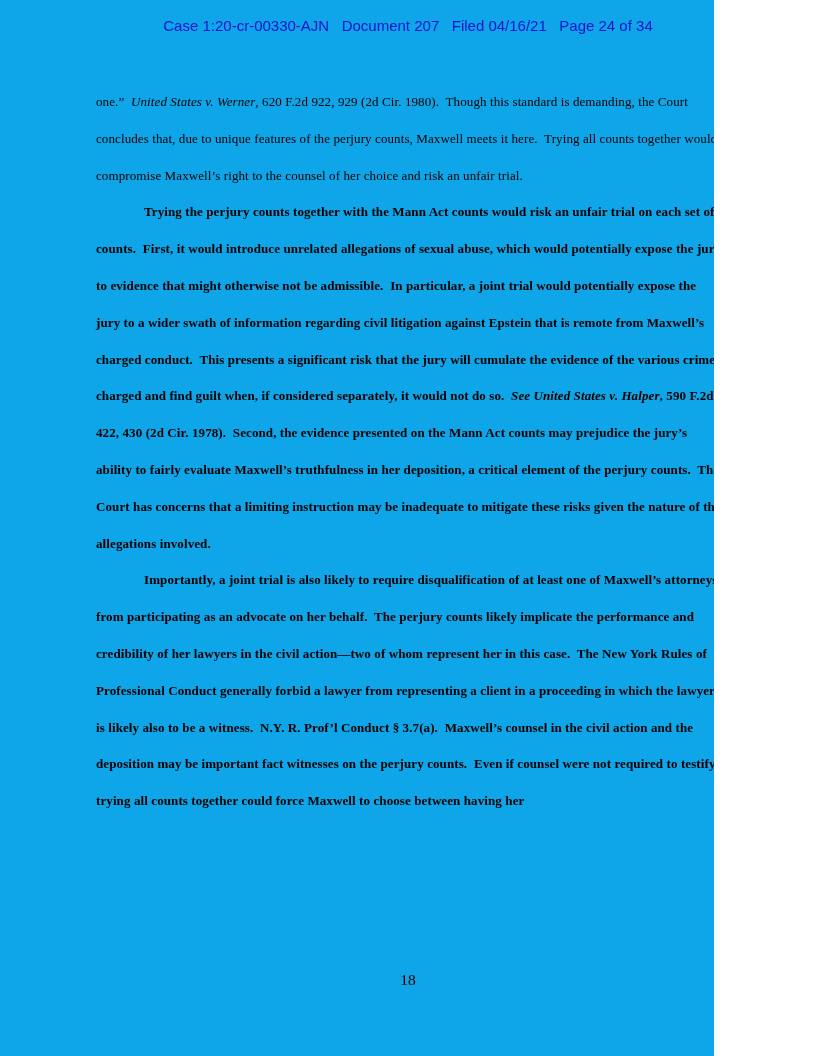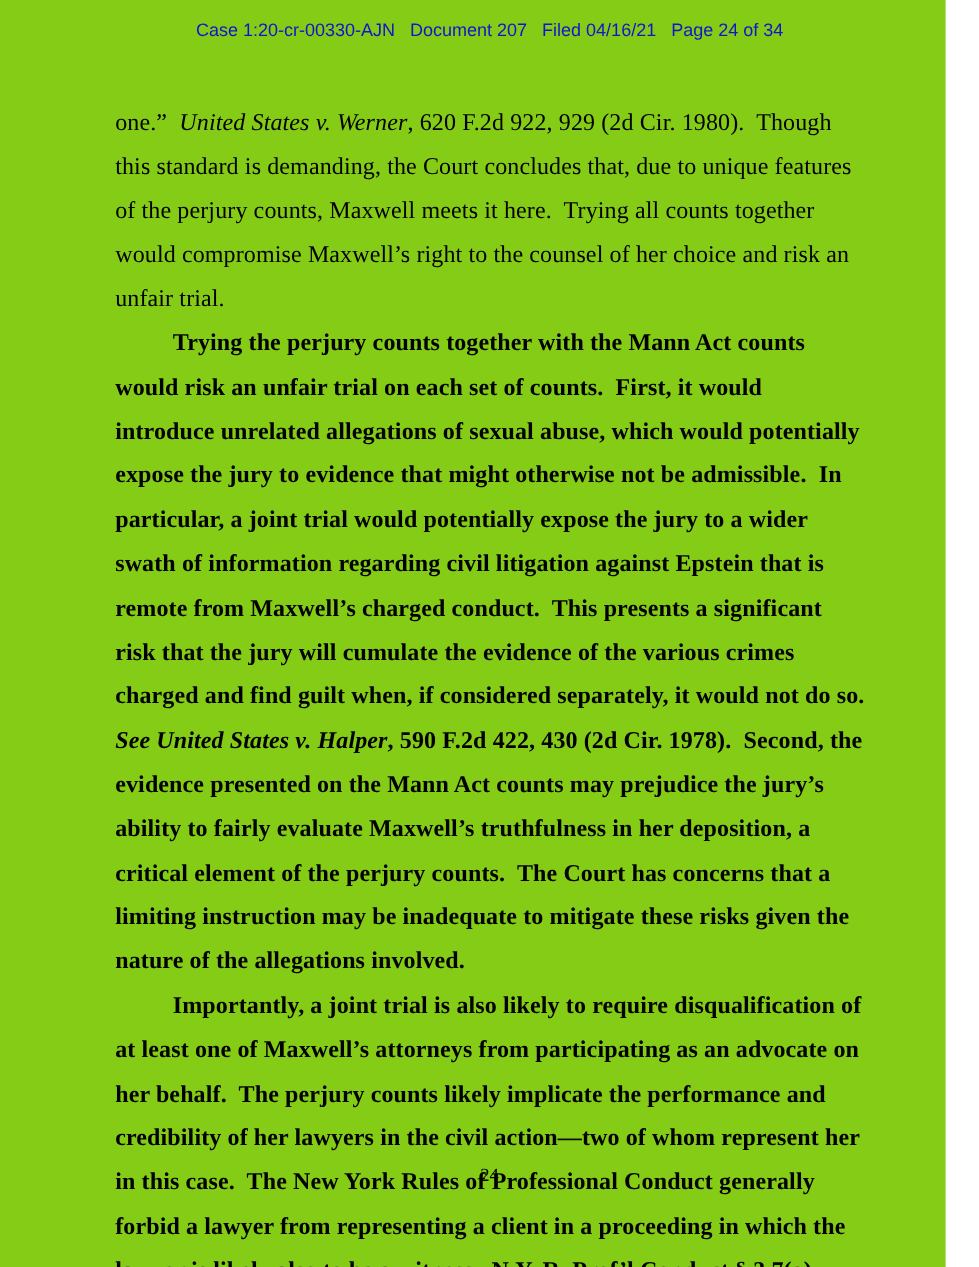--- a/index.html
+++ b/index.html
@@ -2,23 +2,23 @@
 <html><head>
 <meta charset="utf-8">
 <style>
   html, body {
     margin: 0;
     padding: 0;
     background: #ffffff;
   }
   .page {
     position: relative;
-    width: 788px;
+    width: 714px;
     height: 1056px;
-    background: #84cc16;
+    background: #0ea5e9;
     overflow: hidden;
     font-family: "Liberation Serif", serif;
     color: #000000;
   }
   .case-header {
     position: absolute;
     top: 17px;
     left: 0;
     width: 816px;
     text-align: center;
@@ -27,21 +27,21 @@
     white-space: pre;
   }
   .doc-body {
     position: absolute;
     top: 84px;
     left: 96px;
     width: 626px;
   }
   .para {
     margin: 0;
-    font-size: 20px;
+    font-size: 13px;
     line-height: 36.8px;
     letter-spacing: 0.1px;
     text-align: left;
     white-space: pre-wrap;
   }
   .para.indent {
     text-indent: 48px;
     font-weight: bold;
   }
   .run.italic {
@@ -61,14 +61,14 @@
 
 <div class="page">
   <div class="case-header" style="color: rgb(20, 20, 204);">Case 1:20-cr-00330-AJN   Document 207   Filed 04/16/21   Page 24 of 34</div>
 
   <div class="doc-body">
       <p class="para"><span class="run">one.”  </span><span class="run italic">United States v. Werner</span><span class="run">, 620 F.2d 922, 929 (2d Cir. 1980).  Though this standard is demanding, the Court concludes that, due to unique features of the perjury counts, Maxwell meets it here.  Trying all counts together would compromise Maxwell’s right to the counsel of her choice and risk an unfair trial.</span></p>
       <p class="para indent"><span class="run">Trying the perjury counts together with the Mann Act counts would risk an unfair trial on each set of counts.  First, it would introduce unrelated allegations of sexual abuse, which would potentially expose the jury to evidence that might otherwise not be admissible.  In particular, a joint trial would potentially expose the jury to a wider swath of information regarding civil litigation against Epstein that is remote from Maxwell’s charged conduct.  This presents a significant risk that the jury will cumulate the evidence of the various crimes charged and find guilt when, if considered separately, it would not do so.  </span><span class="run italic">See United States v. Halper</span><span class="run">, 590 F.2d 422, 430 (2d Cir. 1978).  Second, the evidence presented on the Mann Act counts may prejudice the jury’s ability to fairly evaluate Maxwell’s truthfulness in her deposition, a critical element of the perjury counts.  The Court has concerns that a limiting instruction may be inadequate to mitigate these risks given the nature of the allegations involved.</span></p>
       <p class="para indent"><span class="run">Importantly, a joint trial is also likely to require disqualification of at least one of Maxwell’s attorneys from participating as an advocate on her behalf.  The perjury counts likely implicate the performance and credibility of her lawyers in the civil action—two of whom represent her in this case.  The New York Rules of Professional Conduct generally forbid a lawyer from representing a client in a proceeding in which the lawyer is likely also to be a witness.  N.Y. R. Prof’l Conduct § 3.7(a).  Maxwell’s counsel in the civil action and the deposition may be important fact witnesses on the perjury counts.  Even if counsel were not required to testify, trying all counts together could force Maxwell to choose between having her</span></p>
     </div>
 
-  <div class="page-footer">24</div>
+  <div class="page-footer">18</div>
 </div>
 
 </body></html>

